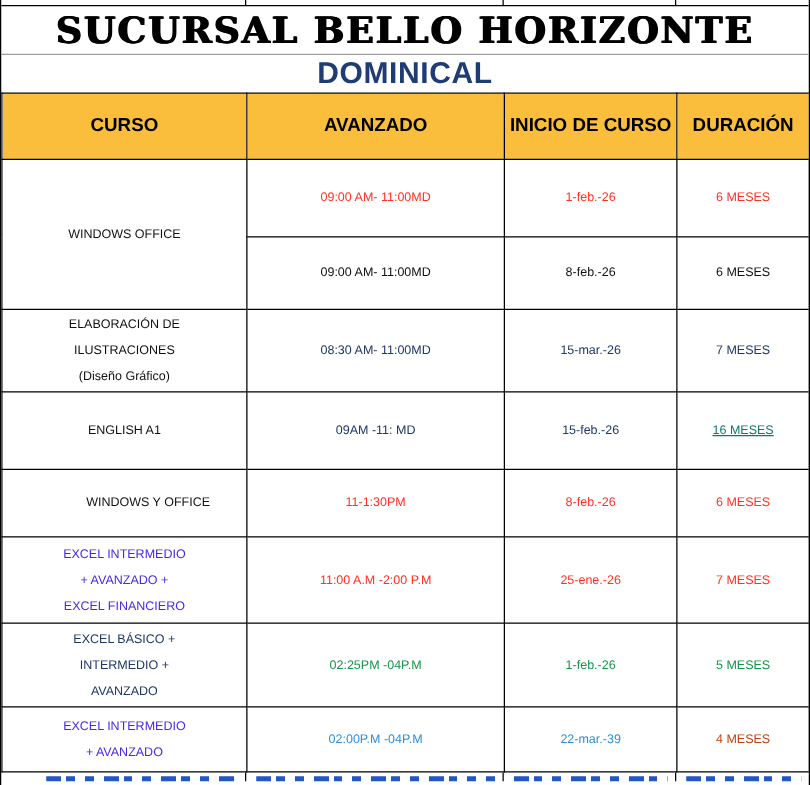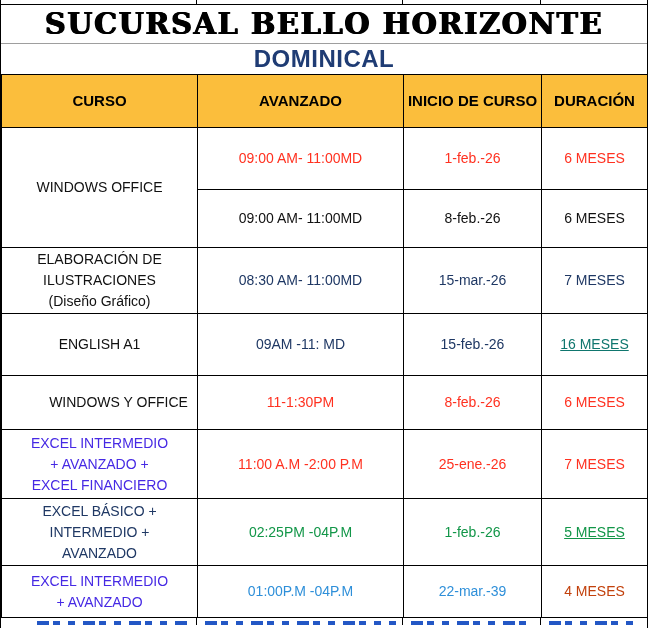--- a/index.html
+++ b/index.html
@@ -29,21 +29,21 @@
   }
   table.grid { border-collapse:collapse; table-layout:fixed; width:646px; }
   .grid th, .grid td {
     border:1px solid #000; text-align:center; vertical-align:middle;
     padding:0 2px; box-sizing:border-box; overflow:hidden;
   }
   .grid th {
     background:var(--c-header_bg); color:#000;
     font-size:15px; font-weight:bold; line-height:18px; height:53px;
   }
-  .grid td { font-size:14px; line-height:21px; white-space:pre-line; }
+  .grid td { font-size:10px; line-height:21px; white-space:pre-line; }
   tr.r1{height:62px} tr.r2{height:58px} tr.r3{height:66px} tr.r4{height:62px}
   tr.r5{height:54px} tr.r6{height:69px} tr.r7{height:67px} tr.r8{height:52px}
 
   
   .clipped { height:7px; display:grid; grid-template-columns:196px 206px 138px 106px; }
   .clipped > div { border-right:1px solid #000; position:relative; overflow:hidden; }
   .clipped > div:last-child { border-right:none; }
   .clipped > div::after {
     content:""; position:absolute; bottom:-1px; height:5px; left:8px; right:6px;
     background:repeating-linear-gradient(90deg,
@@ -127,26 +127,26 @@
         <td style="color: rgb(255, 49, 32);">11:00 A.M -2:00 P.M</td>
         <td style="color: rgb(255, 49, 32);">25-ene.-26</td>
         <td style="color: rgb(255, 49, 32);">7 MESES</td>
       </tr>
       <tr class="r7">
         <td style="color: rgb(31, 56, 100);">EXCEL BÁSICO +
 INTERMEDIO +
 AVANZADO</td>
         <td style="color: rgb(18, 150, 72);">02:25PM -04P.M</td>
         <td style="color: rgb(18, 150, 72);">1-feb.-26</td>
-        <td style="color: rgb(18, 150, 72); text-decoration: underline;">5 MESES</td>
+        <td style="color: rgb(18, 150, 72);">5 MESES</td>
       </tr>
       <tr class="r8">
         <td style="color: rgb(70, 41, 228);">EXCEL  INTERMEDIO
 + AVANZADO</td>
-        <td style="color: rgb(46, 143, 217);">01:00P.M -04P.M</td>
+        <td style="color: rgb(46, 143, 217);">02:00P.M -04P.M</td>
         <td style="color: rgb(46, 143, 217);">22-mar.-39</td>
         <td style="color: #c2410c;">4 MESES</td>
       </tr>
     </tbody>
   </table>
 
   <div class="clipped">
     <div></div>
     <div></div>
     <div></div>

